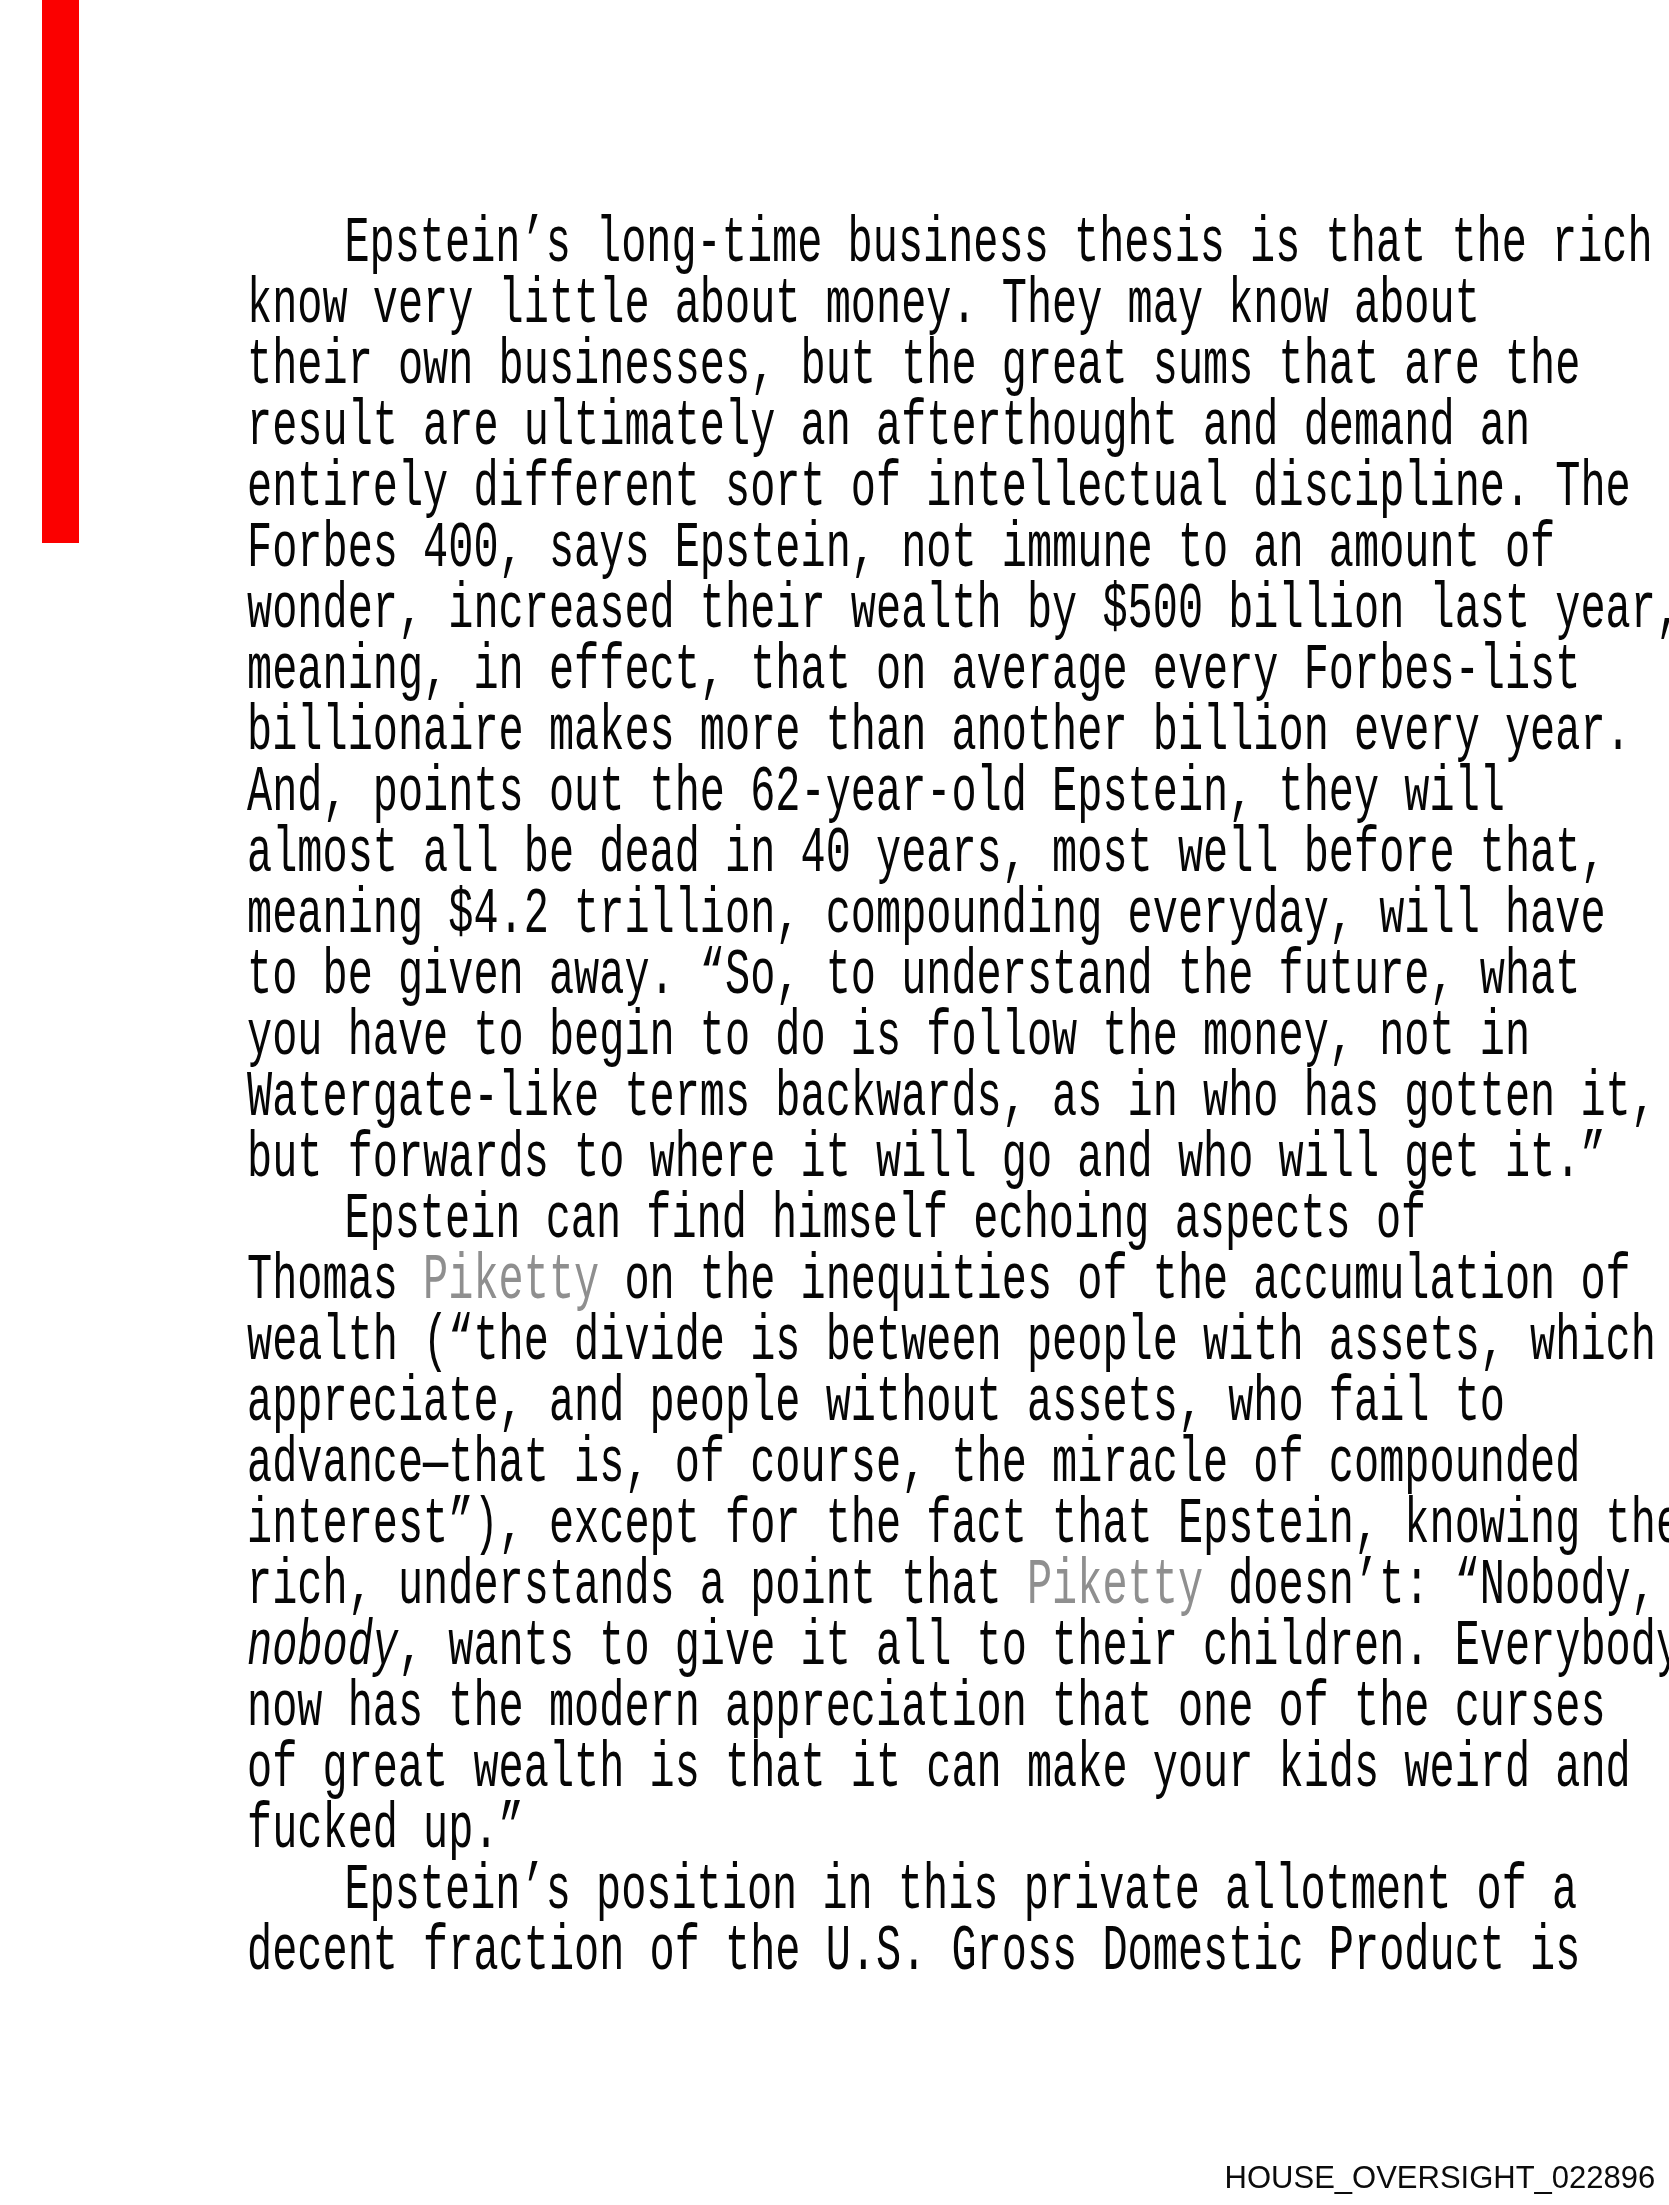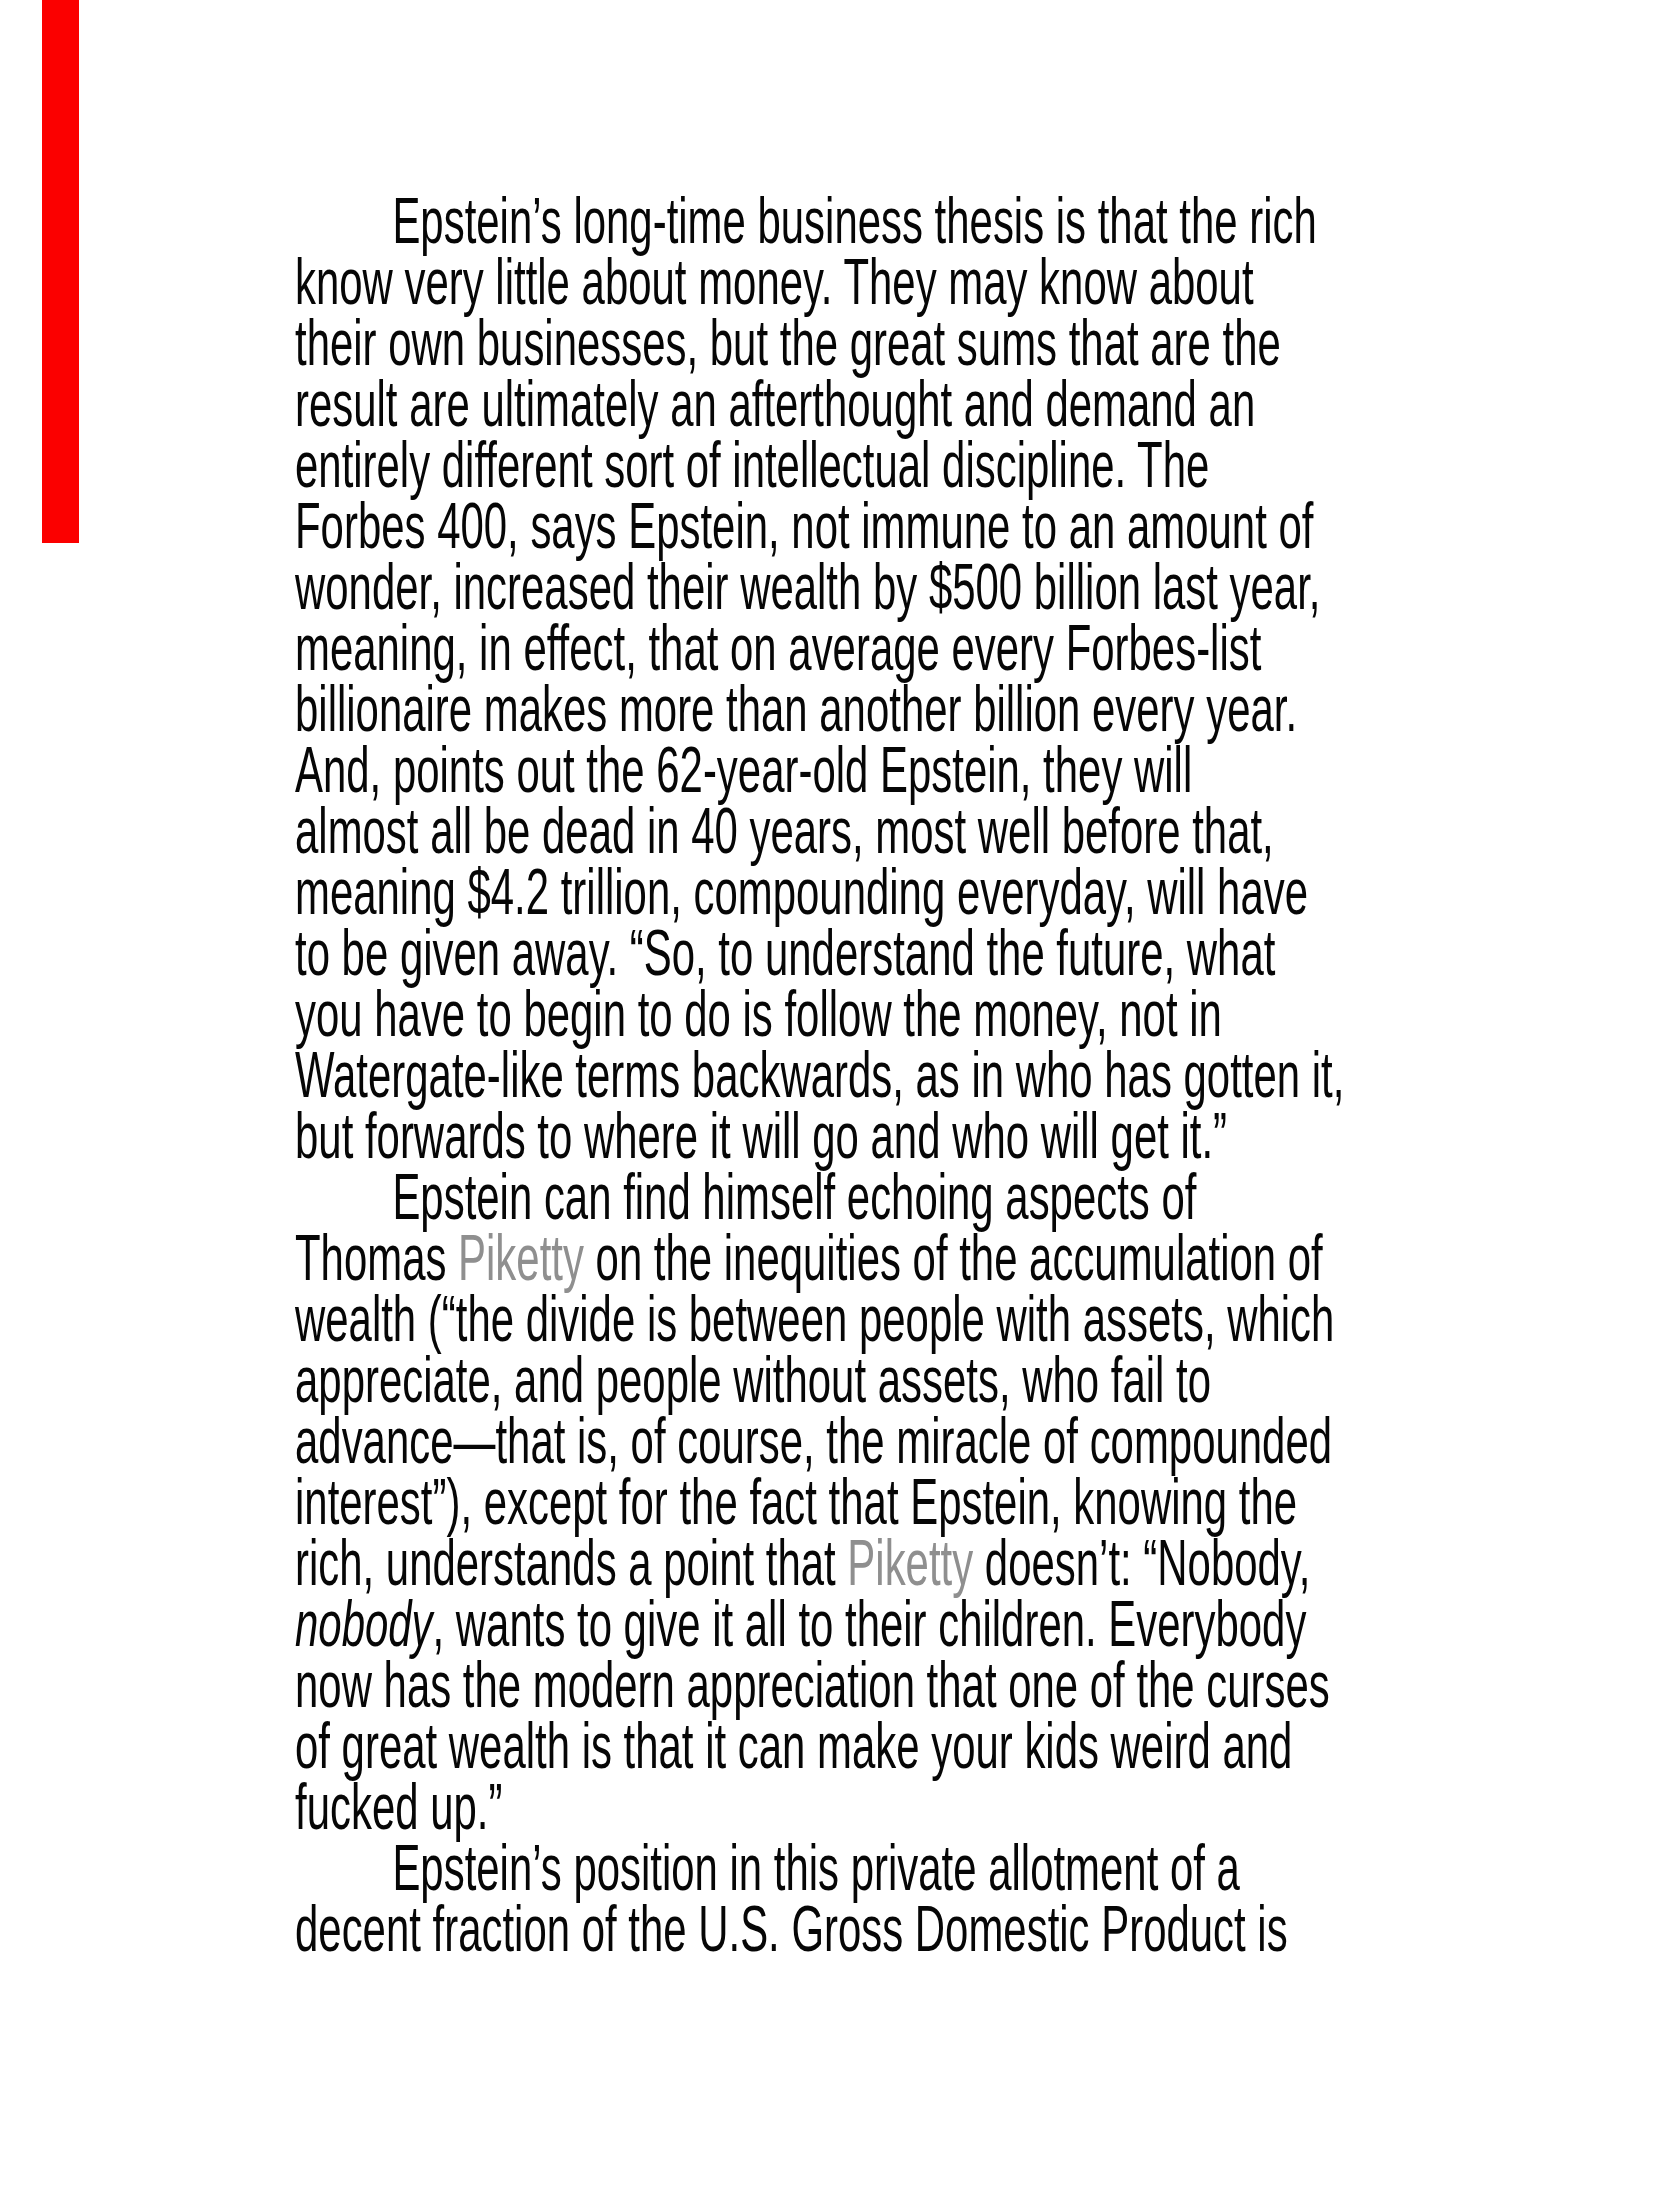--- a/index.html
+++ b/index.html
@@ -19,28 +19,27 @@
     position: absolute;
     left: 42px;
     top: 0;
     width: 37px;
     height: 543px;
     background: #fb0000;
   }
   .doc-text {
     position: absolute;
     left: 247px;
-    top: 190px;
+    top: 214px;
     width: 1178px;
-    font-family: Liberation Sans, sans-serif;
+    font-family: Liberation Mono, monospace;
     font-size: 65px;
     line-height: 61px;
     color: #060606;
     letter-spacing: 0;
-    margin-left: 48px;
   }
   .line {
     white-space: nowrap;
     transform: scaleX(0.645);
     transform-origin: 0 0;
     height: 61px;
   }
   .line.indent {
     text-indent: 151px;
   }
@@ -87,14 +86,15 @@
       <div class="line"><span class="seg-normal">advance—that is, of course, the miracle of compounded</span></div>
       <div class="line"><span class="seg-normal">interest”), except for the fact that Epstein, knowing the</span></div>
       <div class="line"><span class="seg-normal">rich, understands a point that </span><span class="seg-gray">Piketty</span><span class="seg-normal"> doesn’t: “Nobody,</span></div>
       <div class="line"><span class="seg-italic">nobody</span><span class="seg-normal">, wants to give it all to their children. Everybody</span></div>
       <div class="line"><span class="seg-normal">now has the modern appreciation that one of the curses</span></div>
       <div class="line"><span class="seg-normal">of great wealth is that it can make your kids weird and</span></div>
       <div class="line"><span class="seg-normal">fucked up.”</span></div>
       <div class="line indent"><span class="seg-normal">Epstein’s position in this private allotment of a</span></div>
       <div class="line"><span class="seg-normal">decent fraction of the U.S. Gross Domestic Product is</span></div>
     </div>
+  <div class="bates-footer">HOUSE_OVERSIGHT_022896</div>
 </div>
 
 
 </body></html>

